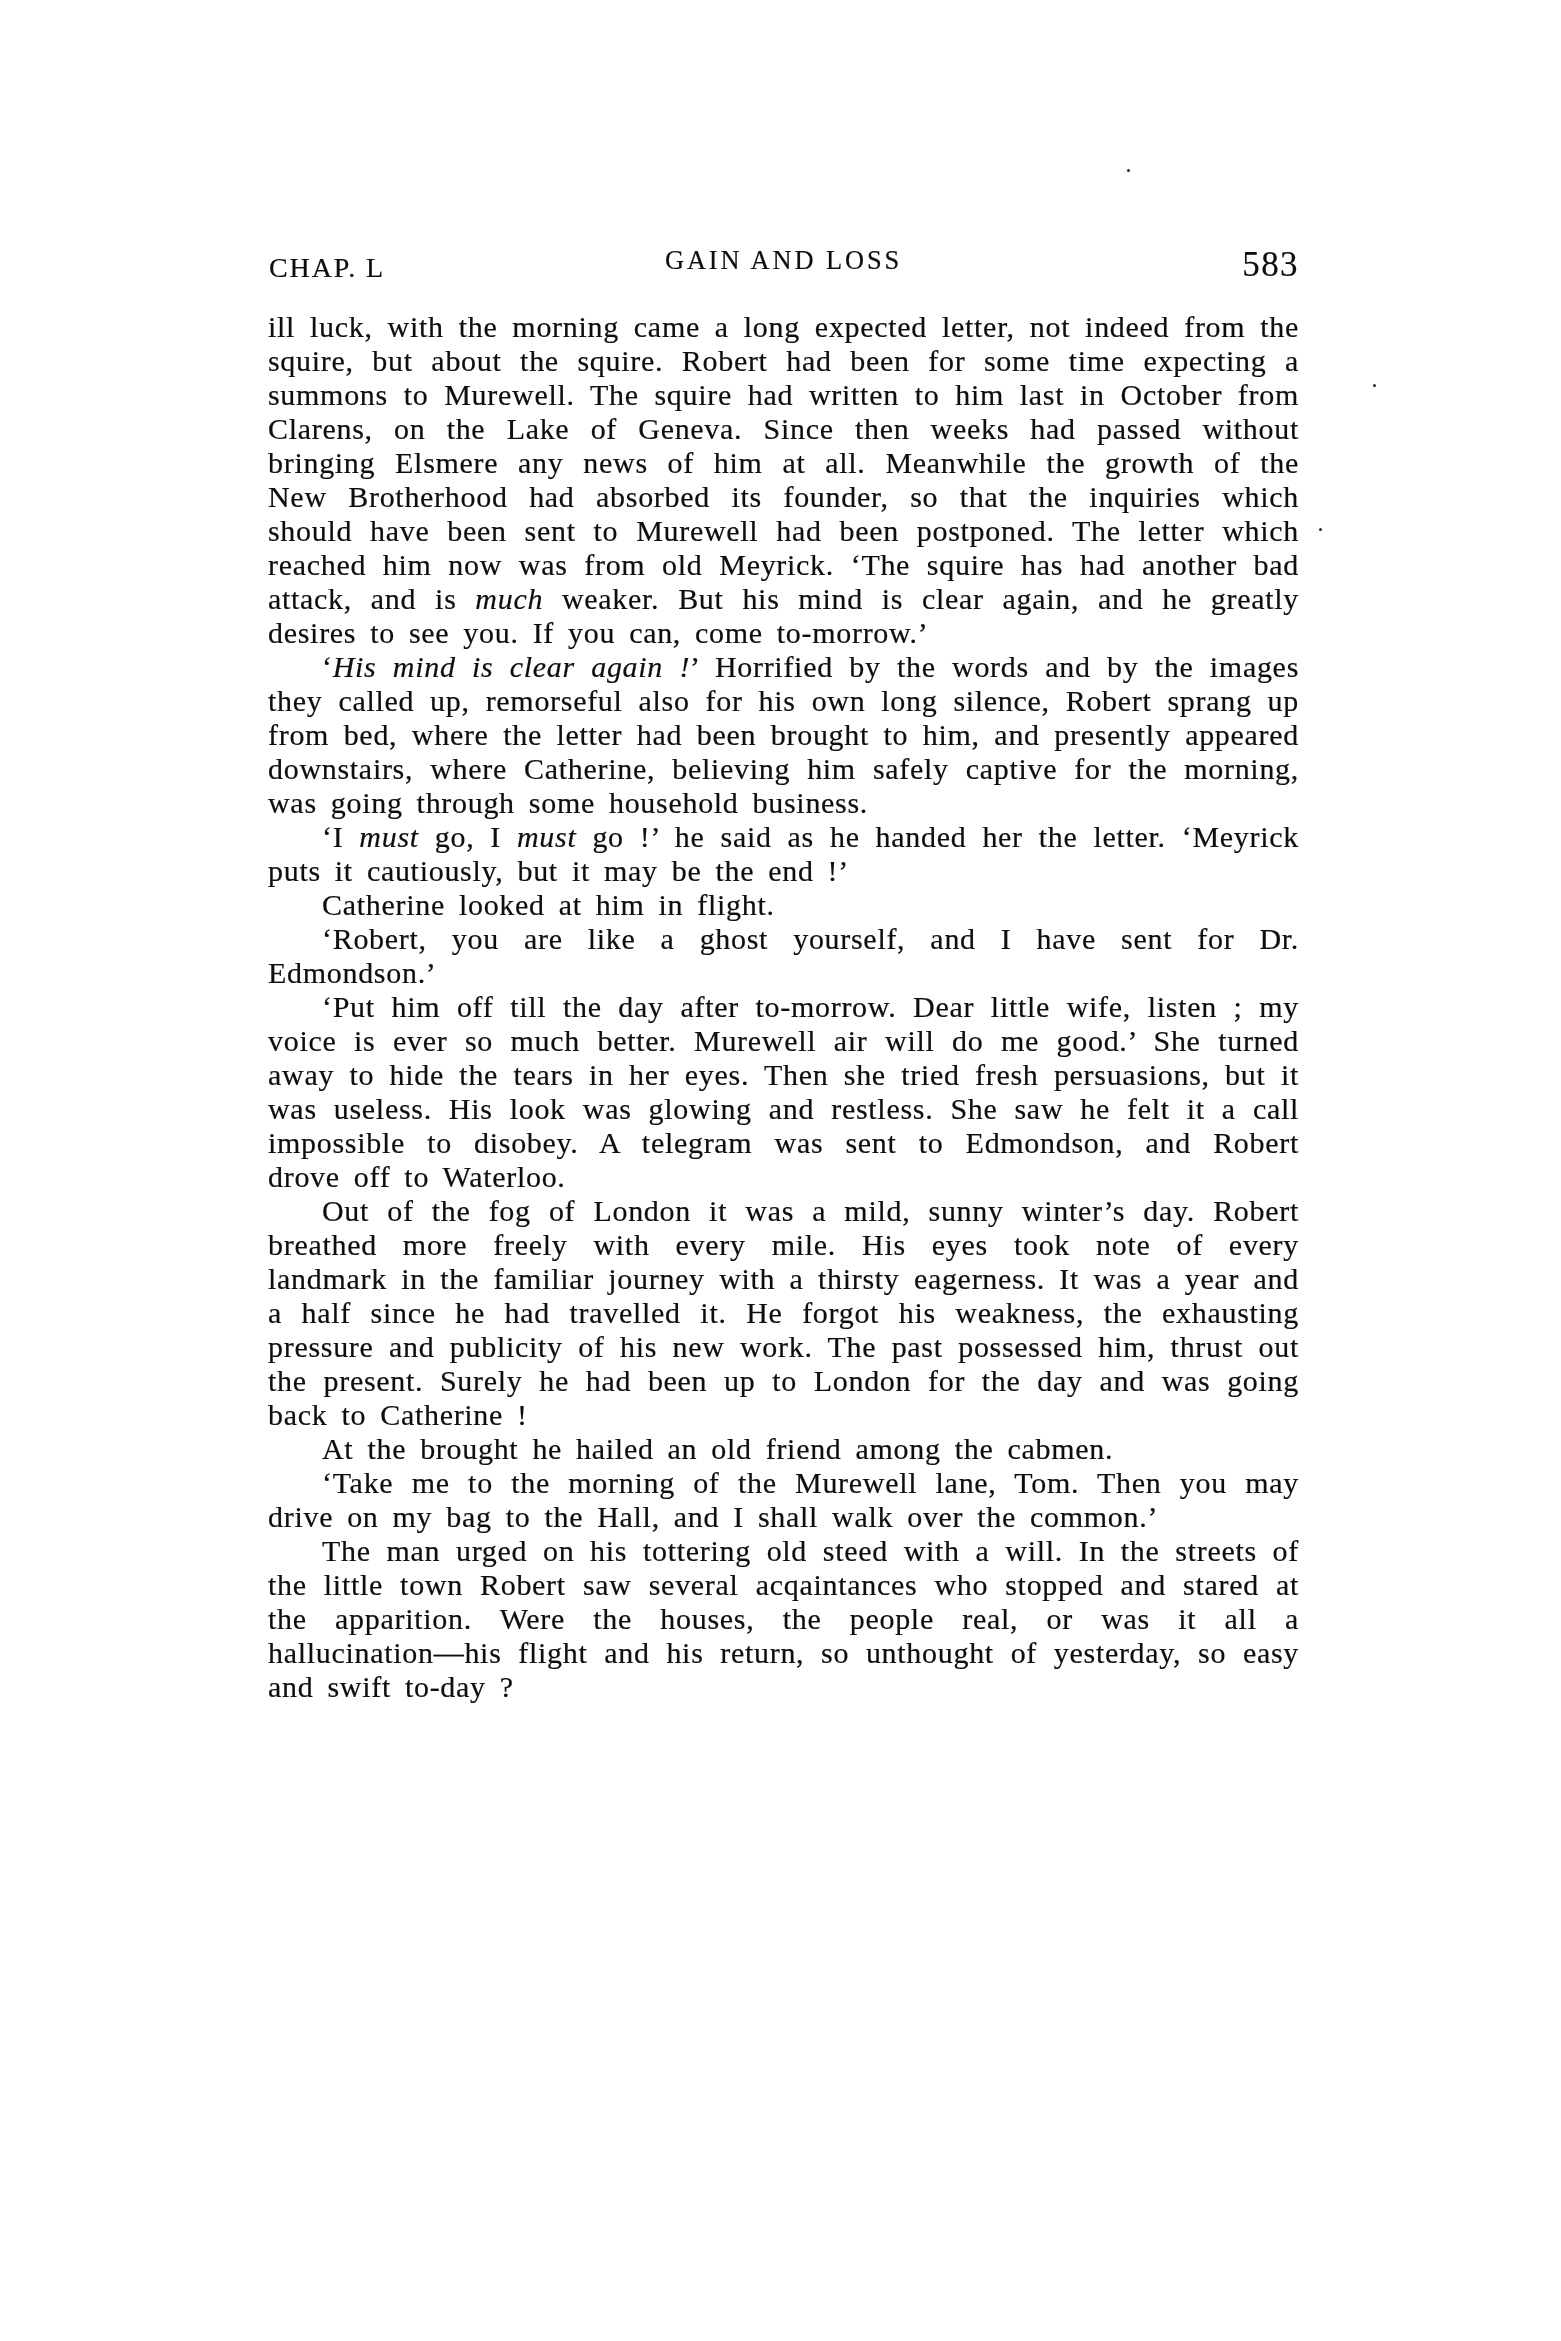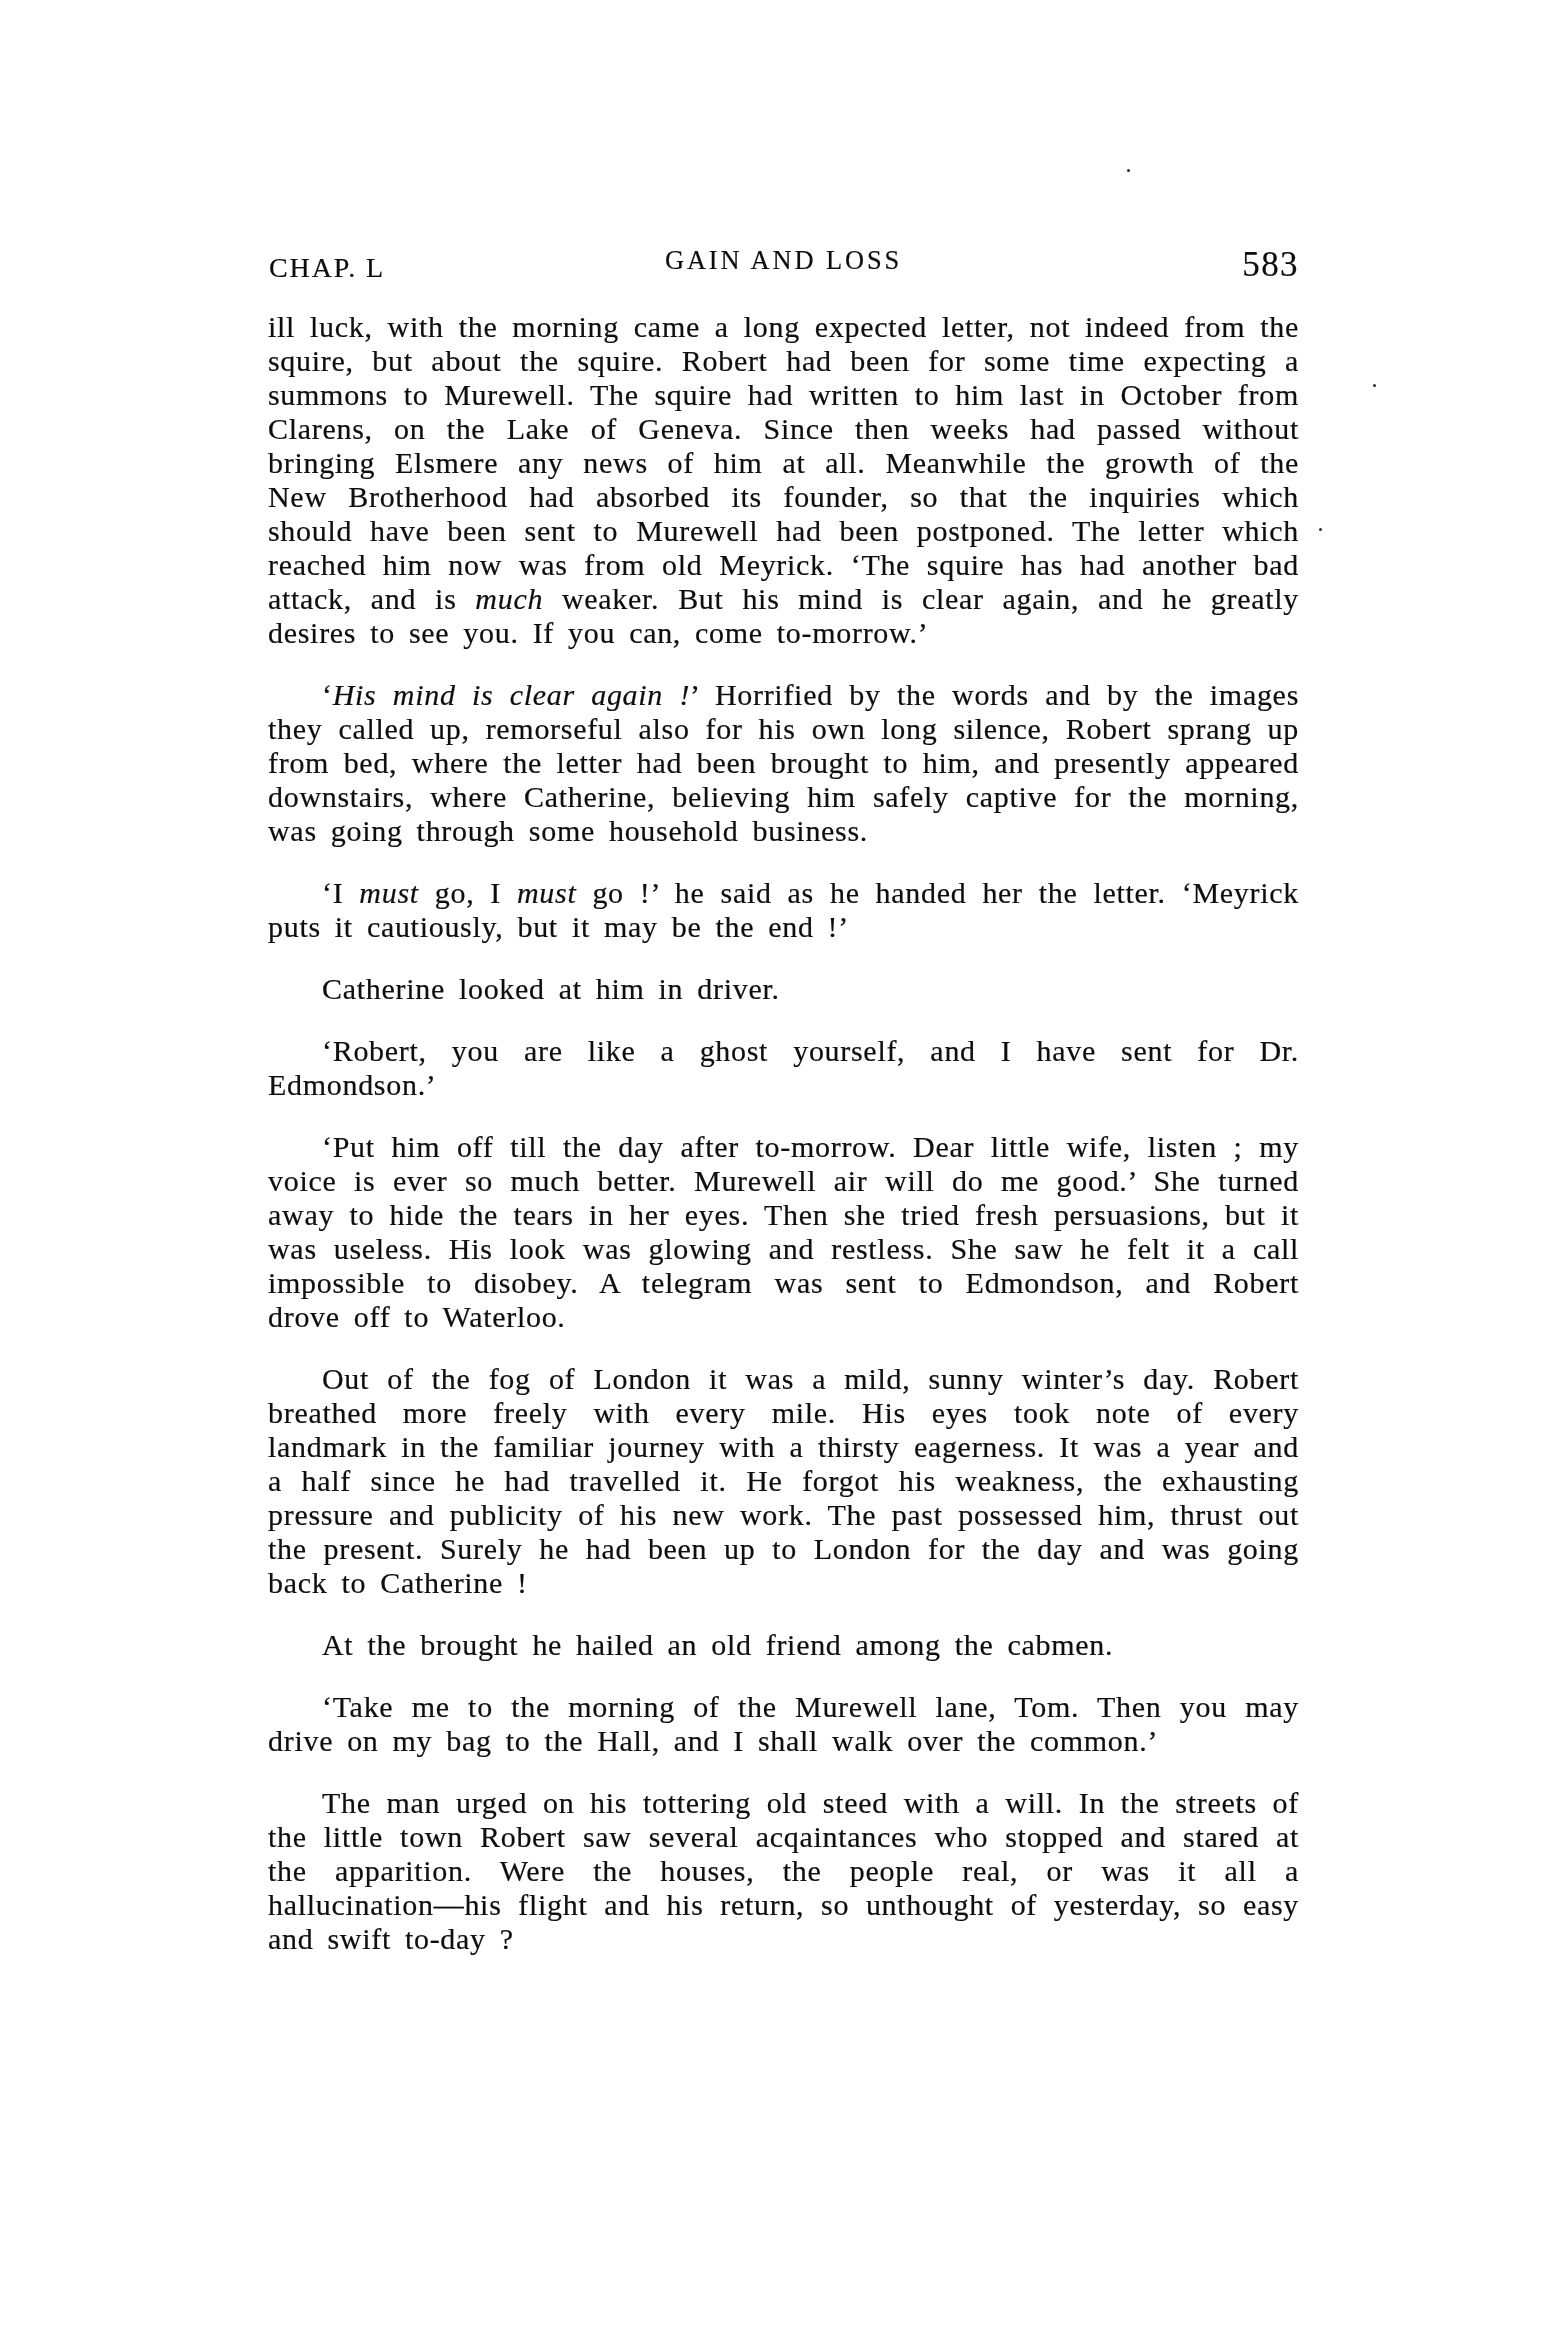--- a/index.html
+++ b/index.html
@@ -65,21 +65,21 @@
     word-spacing: 5.8px;
     text-align: justify;
     -webkit-text-stroke: 0.2px currentColor;
   }
   .running-header { -webkit-text-stroke: 0.2px currentColor; }
   .para {
     margin: 0;
     padding: 0;
     text-indent: 0;
   }
-  .para.indent { text-indent: 54px; margin-top: 28px; }
+  .para.indent { text-indent: 54px; }
   .para em { font-style: italic; }
   
   .dot {
     position: absolute;
     width: 3.4px;
     height: 3.4px;
     border-radius: 50%;
     background: #2a2a2a;
   }
 </style>
@@ -91,21 +91,21 @@
   <div class="running-header">
     <span class="chapter">CHAP. L</span>
     <span class="title">GAIN AND LOSS</span>
     <span class="pagenum">583</span>
   </div>
 
   <div class="body-text">
       <p class="para"><span>ill luck, with the morning came a long expected letter, not indeed from the squire, but about the squire.  Robert had been for some time expecting a summons to Murewell.  The squire had written to him last in October from Clarens, on the Lake of Geneva.  Since then weeks had passed without bringing Elsmere any news of him at all.  Meanwhile the growth of the New Brotherhood had absorbed its founder, so that the inquiries which should have been sent to Murewell had been postponed.  The letter which reached him now was from old Meyrick.  ‘The squire has had another bad attack, and is </span><em>much</em><span> weaker.  But his mind is clear again, and he greatly desires to see you.  If you can, come to-morrow.’</span></p>
       <p class="para indent"><span>‘</span><em>His mind is clear again !</em><span>’  Horrified by the words and by the images they called up, remorseful also for his own long silence, Robert sprang up from bed, where the letter had been brought to him, and presently appeared downstairs, where Catherine, believing him safely captive for the morning, was going through some household business.</span></p>
       <p class="para indent"><span>‘I </span><em>must</em><span> go, I </span><em>must</em><span> go !’ he said as he handed her the letter.  ‘Meyrick puts it cautiously, but it may be the end !’</span></p>
-      <p class="para indent"><span>Catherine looked at him in driver.</span></p>
+      <p class="para indent"><span>Catherine looked at him in flight.</span></p>
       <p class="para indent"><span>‘Robert, you are like a ghost yourself, and I have sent for Dr. Edmondson.’</span></p>
       <p class="para indent"><span>‘Put him off till the day after to-morrow.  Dear little wife, listen ; my voice is ever so much better.  Murewell air will do me good.’  She turned away to hide the tears in her eyes.  Then she tried fresh persuasions, but it was useless.  His look was glowing and restless.  She saw he felt it a call impossible to disobey.  A telegram was sent to Edmondson, and Robert drove off to Waterloo.</span></p>
       <p class="para indent"><span>Out of the fog of London it was a mild, sunny winter’s day.  Robert breathed more freely with every mile.  His eyes took note of every landmark in the familiar journey with a thirsty eagerness.  It was a year and a half since he had travelled it.  He forgot his weakness, the exhausting pressure and publicity of his new work.  The past possessed him, thrust out the present.  Surely he had been up to London for the day and was going back to Catherine !</span></p>
       <p class="para indent"><span>At the brought he hailed an old friend among the cabmen.</span></p>
       <p class="para indent"><span>‘Take me to the morning of the Murewell lane, Tom.  Then you may drive on my bag to the Hall, and I shall walk over the common.’</span></p>
       <p class="para indent"><span>The man urged on his tottering old steed with a will.  In the streets of the little town Robert saw several acqaintances who stopped and stared at the apparition.  Were the houses, the people real, or was it all a hallucination—his flight and his return, so unthought of yesterday, so easy and swift to-day ?</span></p>
     </div>
 
   <span class="dot" style="left:1127px; top:169px;"></span>
   <span class="dot" style="left:1373px; top:384px;"></span>

